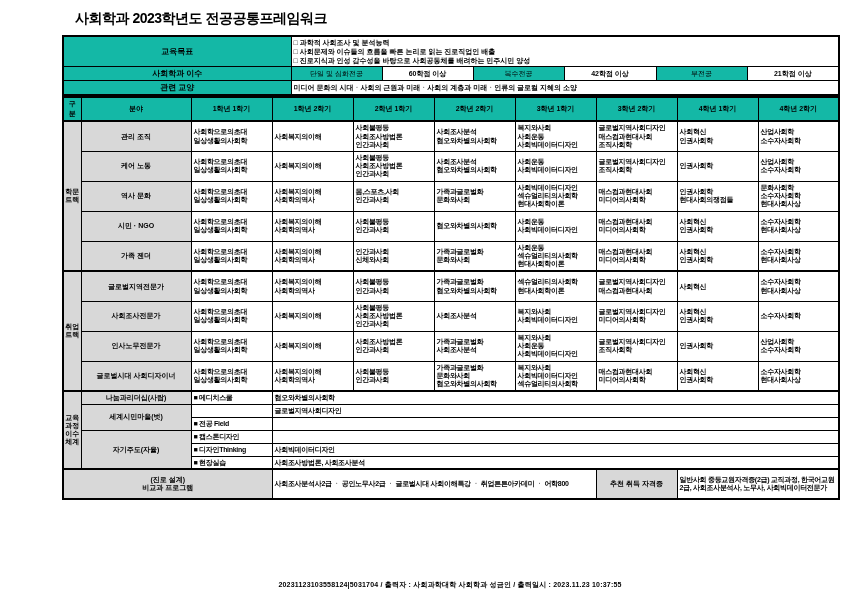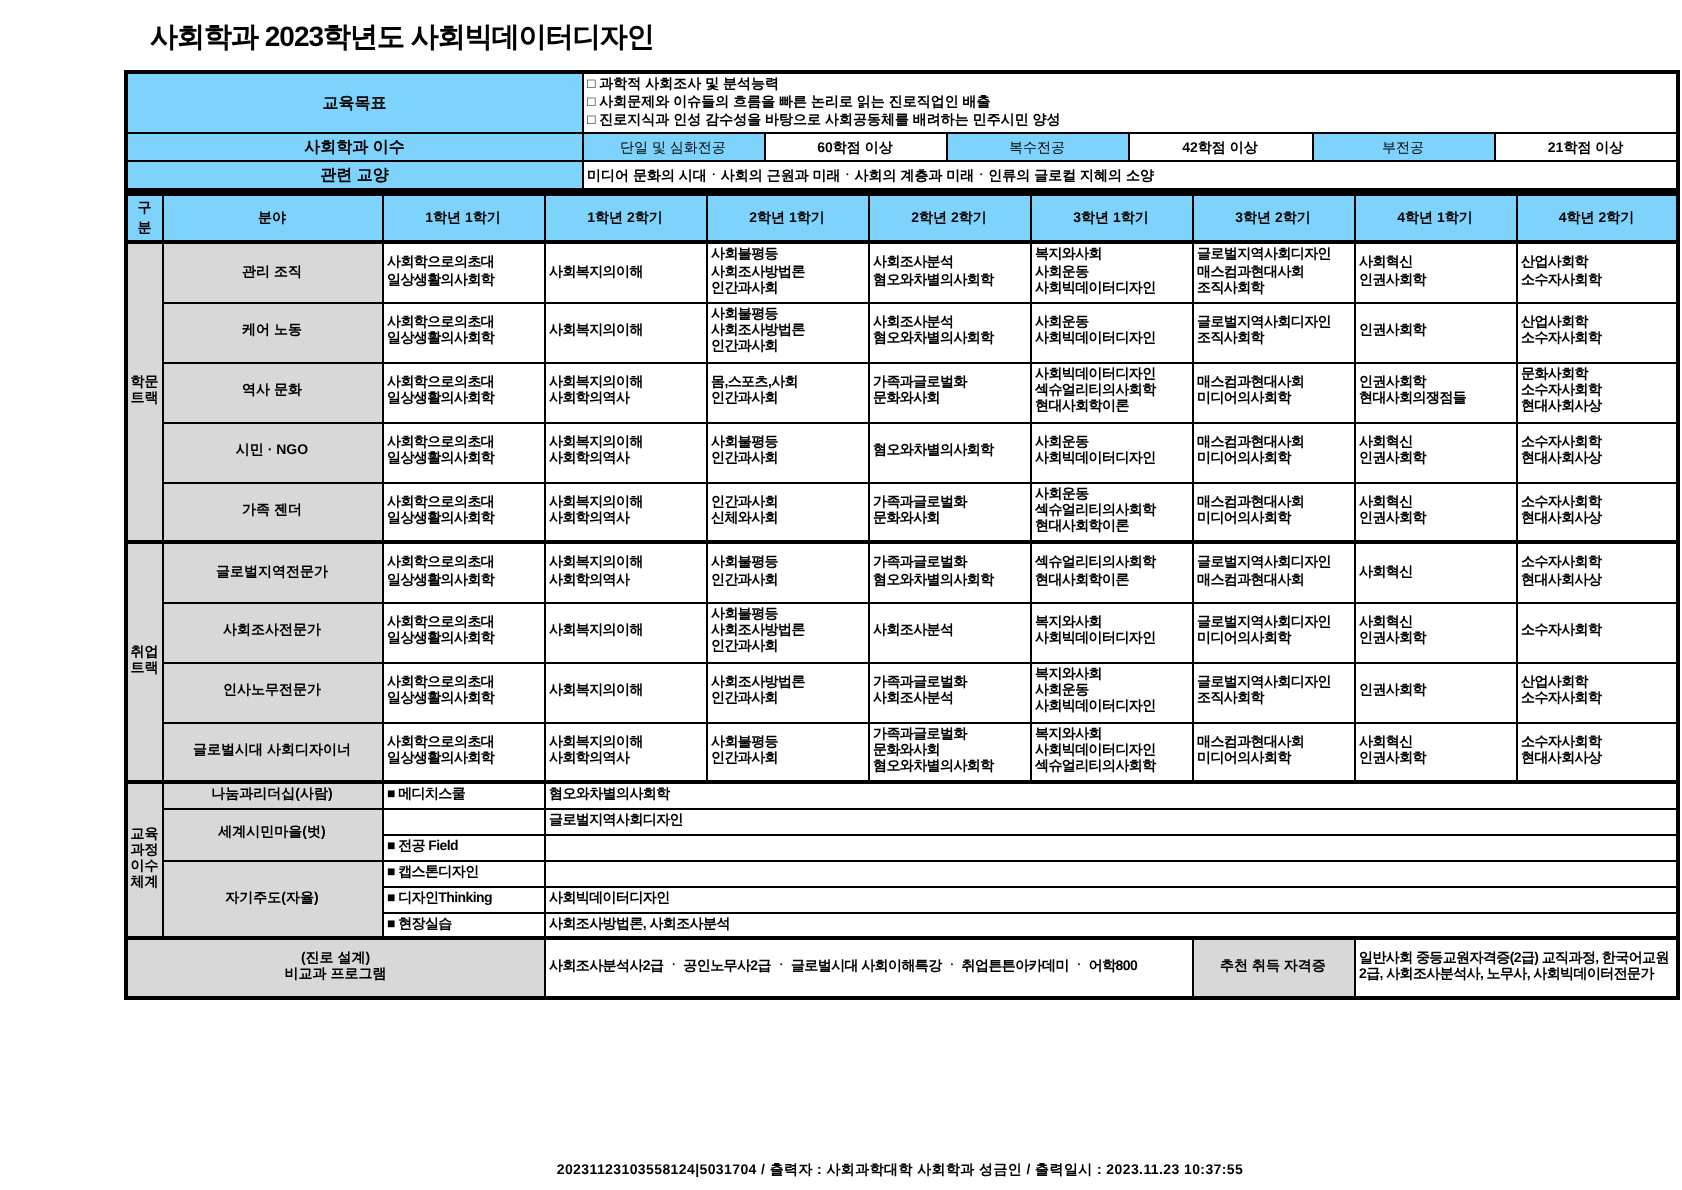--- a/index.html
+++ b/index.html
@@ -1,21 +1,21 @@
 <!DOCTYPE html>
 <html><head>
 <meta charset="utf-8">
 <style>
   html,body{margin:0;padding:0;background:#ffffff;}
   body{width:841px;height:595px;font-family:"Liberation Sans",sans-serif;color:#000;position:relative;overflow:hidden;}
   .doc{padding:8px 0 0 62px;}
   .title{font-size:14px;font-weight:bold;letter-spacing:-0.5px;margin:2px 0 7px 13px;}
   table{border-collapse:collapse;table-layout:fixed;width:776px;border:2px solid #000;}
   td,th{border:1px solid #000;padding:1px 2px;vertical-align:middle;overflow:hidden;}
-  .g{background:#7dd3fc;}
+  .g{background:#14b8a6;}
   th{font-weight:bold;}
   
   #info-table th{font-size:8px;}
   #info-table td{font-size:7px;}
   .obj-line{font-weight:bold;line-height:1.3;white-space:nowrap;}
   .credit-val{text-align:center;font-weight:bold;font-size:8px;}
   .credit-lbl{text-align:center;font-size:8px;}
   
   #main-grid th{font-size:7px;text-align:center;}
   #main-grid td{font-size:7px;line-height:1.15;}
@@ -29,21 +29,21 @@
   .cert-label{background:#d8d8d8;text-align:center;font-weight:bold;font-size:7.5px;}
   .cert-content{font-weight:bold;font-size:6.5px;line-height:1.3;letter-spacing:-0.3px;}
   .thick-top td,.thick-top th{border-top:2px solid #000;}
   .footer{margin-top:80px;width:776px;text-align:center;font-size:7px;font-weight:bold;letter-spacing:0.2px;}
 </style>
 </head>
 <body>
 
 <div class="doc">
 
-  <div class="title">사회학과 2023학년도 사회빅데이터디자인</div>
+  <div class="title">사회학과 2023학년도 전공공통프레임워크</div>
 
   <table id="info-table">
     <colgroup>
         <col style="width:228px">
         <col style="width:91px">
         <col style="width:91px">
         <col style="width:91px">
         <col style="width:92px">
         <col style="width:91px">
         <col style="width:92px">

